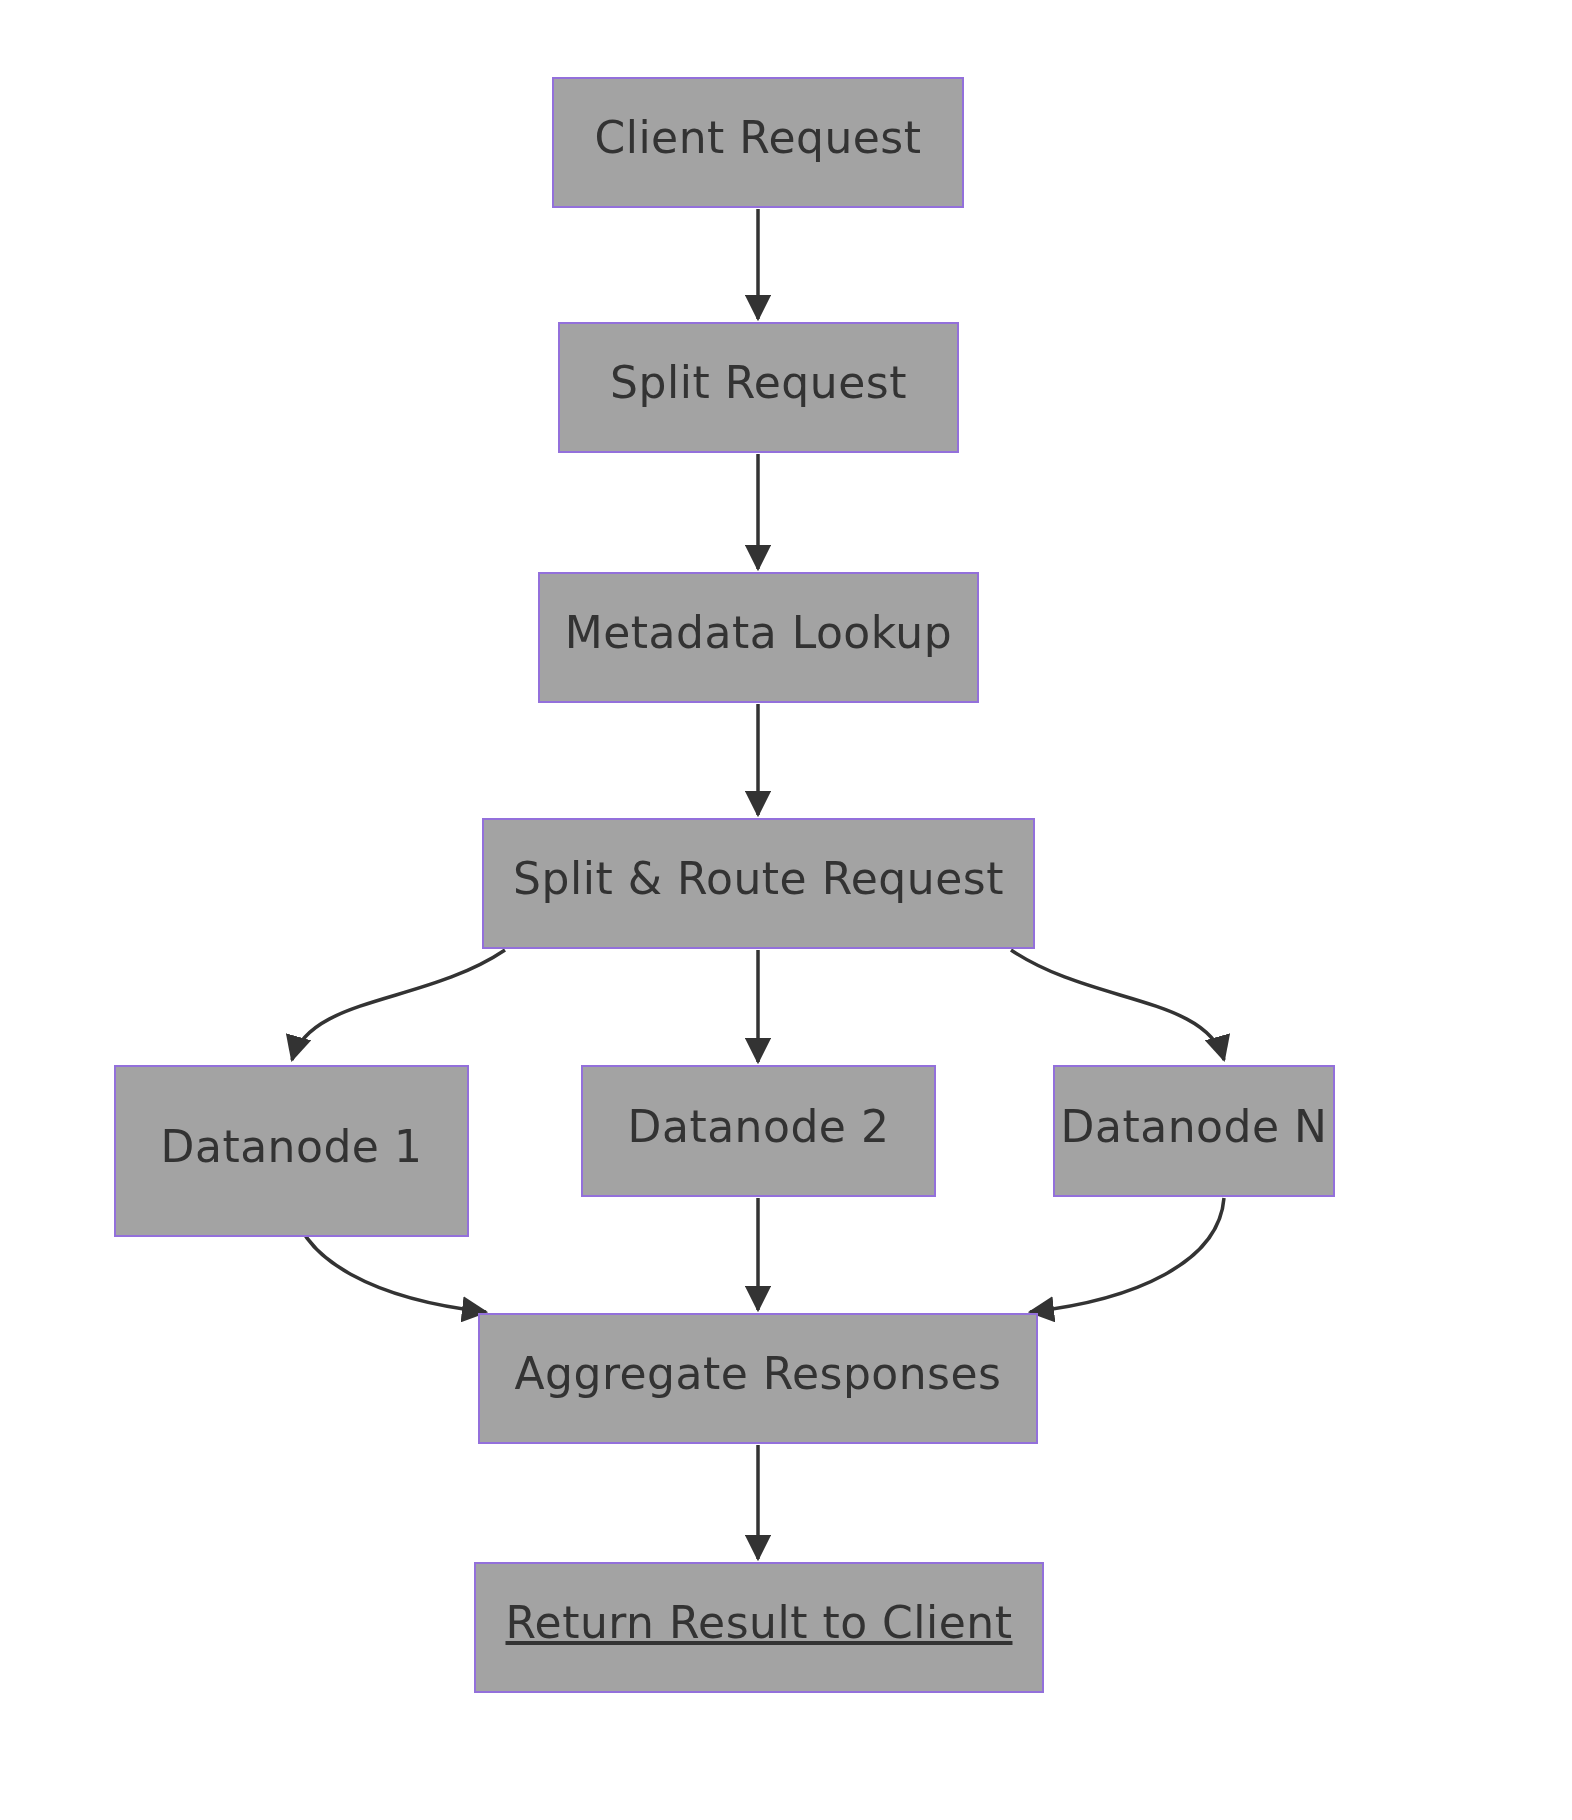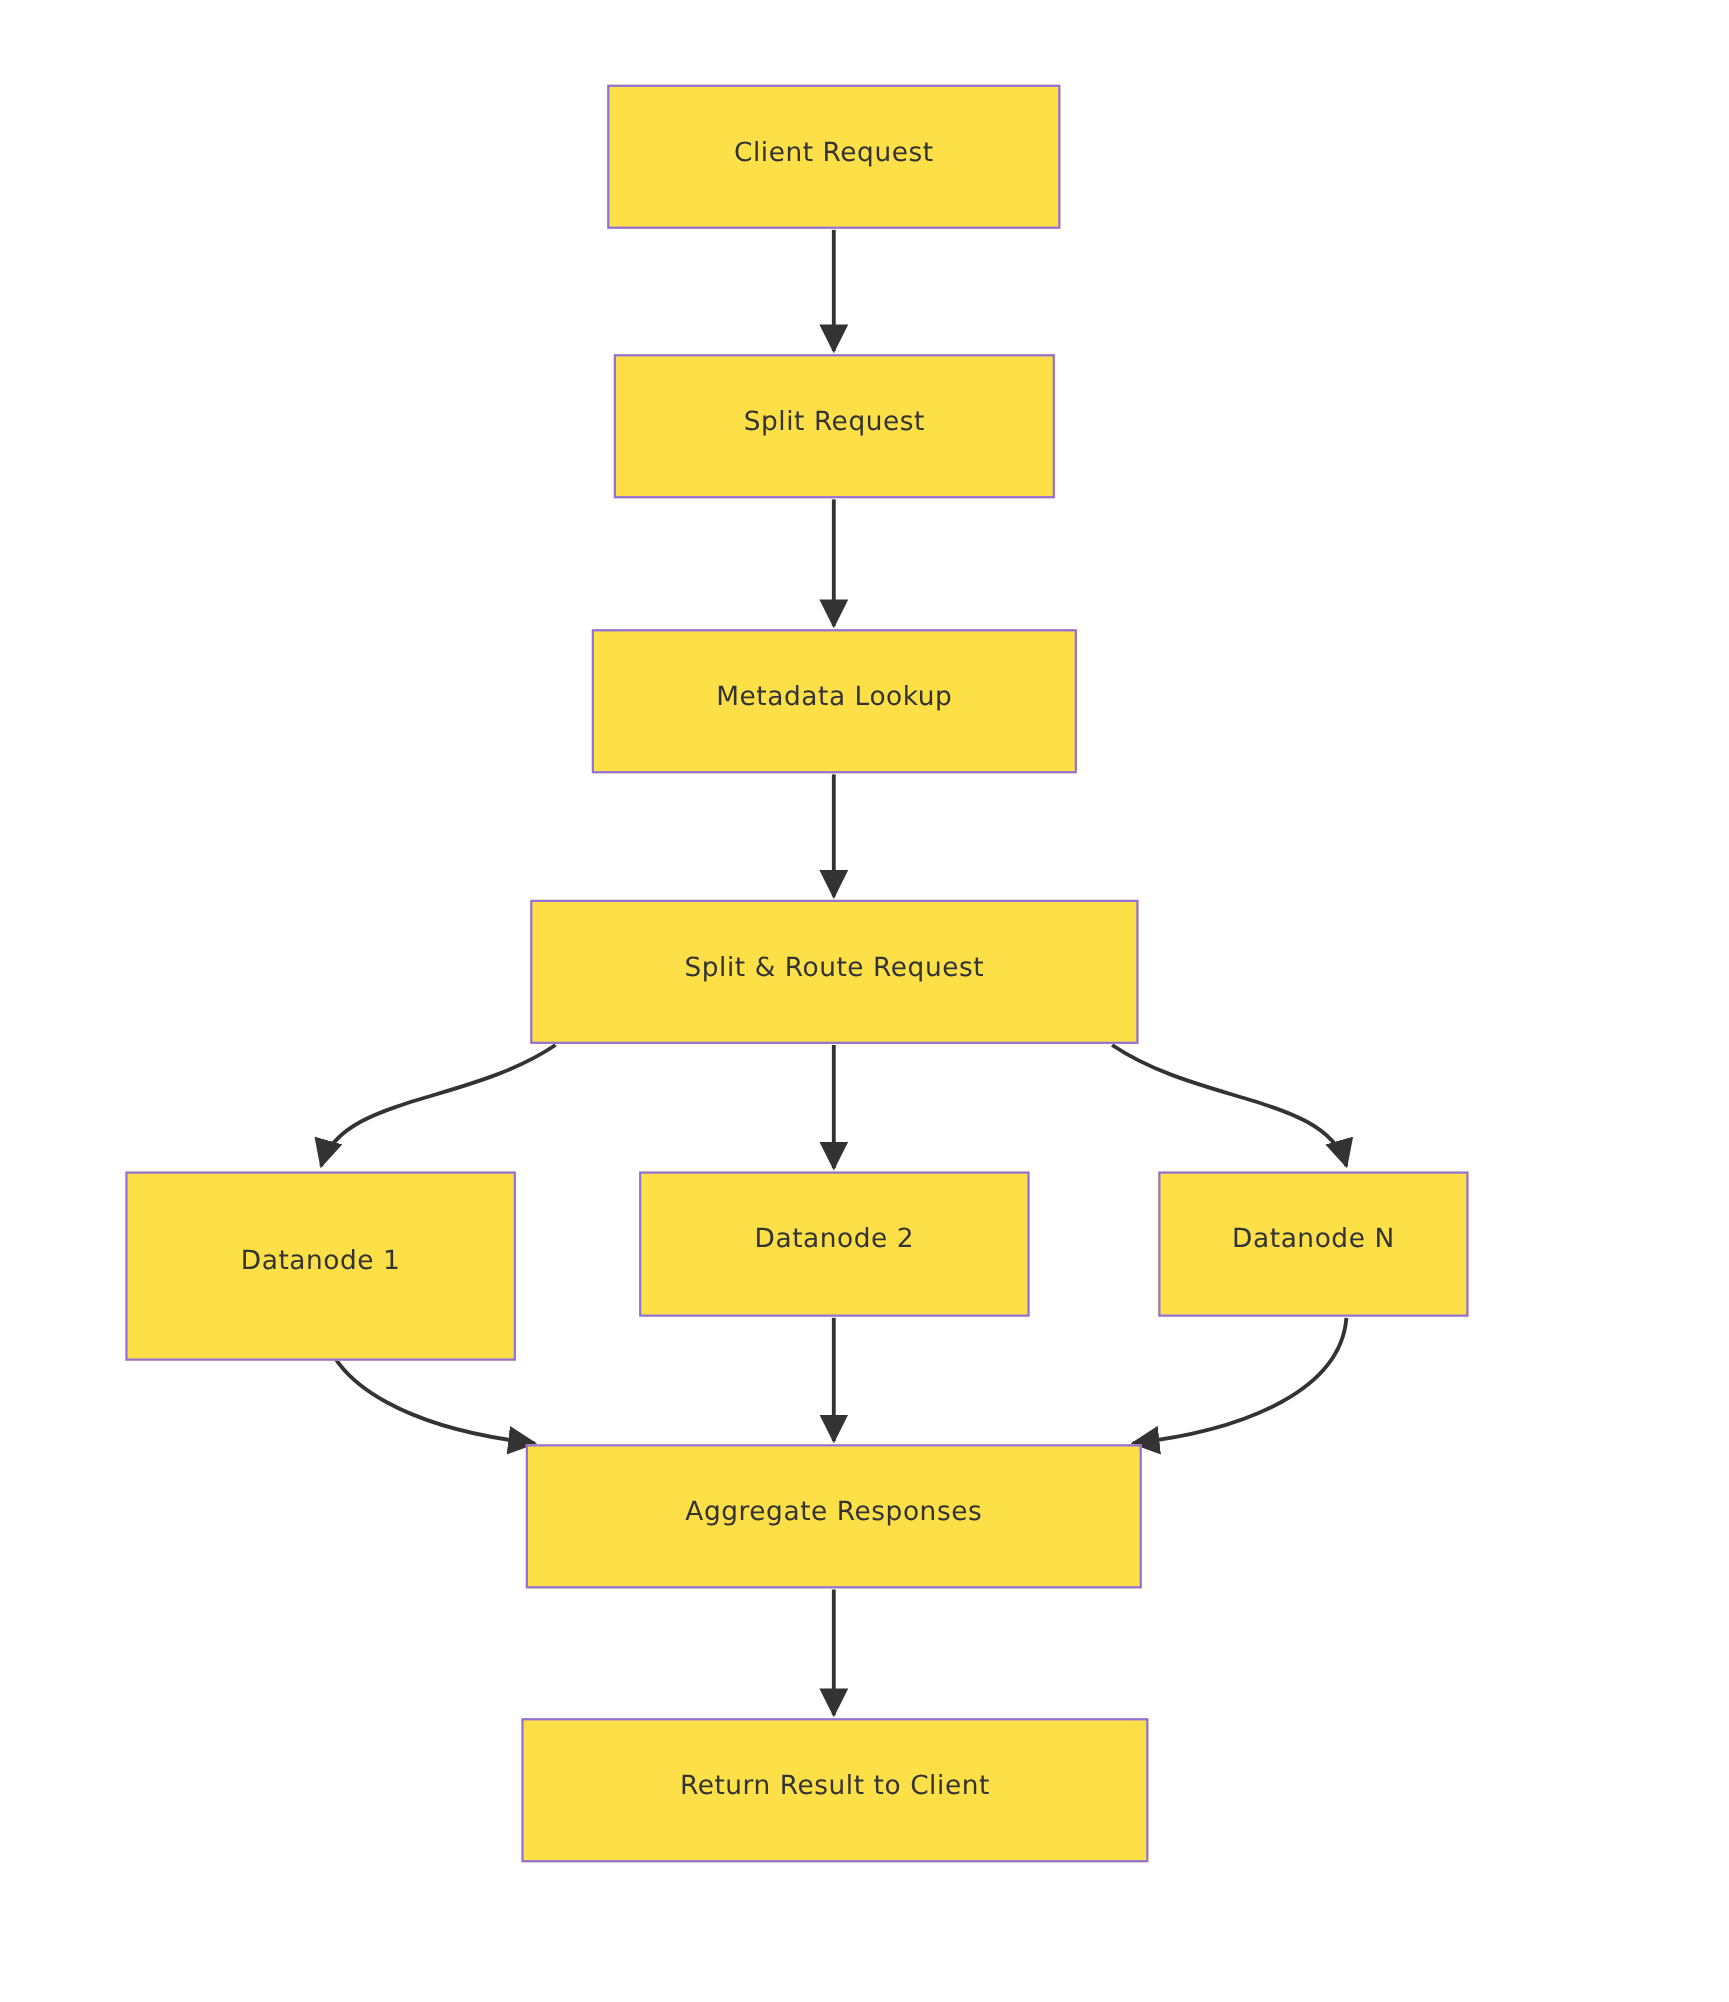--- a/index.html
+++ b/index.html
@@ -18,24 +18,24 @@
   #edges {
     position: absolute;
     left: 0;
     top: 0;
     width: 1572px;
     height: 1820px;
   }
   .node {
     position: absolute;
     box-sizing: border-box;
-    background: #fde047;
+    background: #a3a3a3;
     border: 2.5px solid #9370DB;
     color: #333333;
-    font-size: 24px;
+    font-size: 44px;
     display: flex;
     align-items: center;
     justify-content: center;
     text-align: center;
     padding-bottom: 10px;
     letter-spacing: 0.5px;
   }
   .edge-path {
     fill: none;
     stroke: #333333;
@@ -94,17 +94,17 @@
   </div>
 
   <div class="node" style="left:1053px; top:1065px; width:282px; height:132px;">
     <span>Datanode N</span>
   </div>
 
   <div class="node" style="left:478px; top:1313px; width:560px; height:131px;">
     <span>Aggregate Responses</span>
   </div>
 
-  <div class="node" style="left:474px; top:1562px; width:570px; height:131px;">
+  <div class="node" style="left:474px; top:1562px; width:570px; height:131px;text-decoration:underline;">
     <span>Return Result to Client</span>
   </div>
 
 </div>
 
 </body></html>

